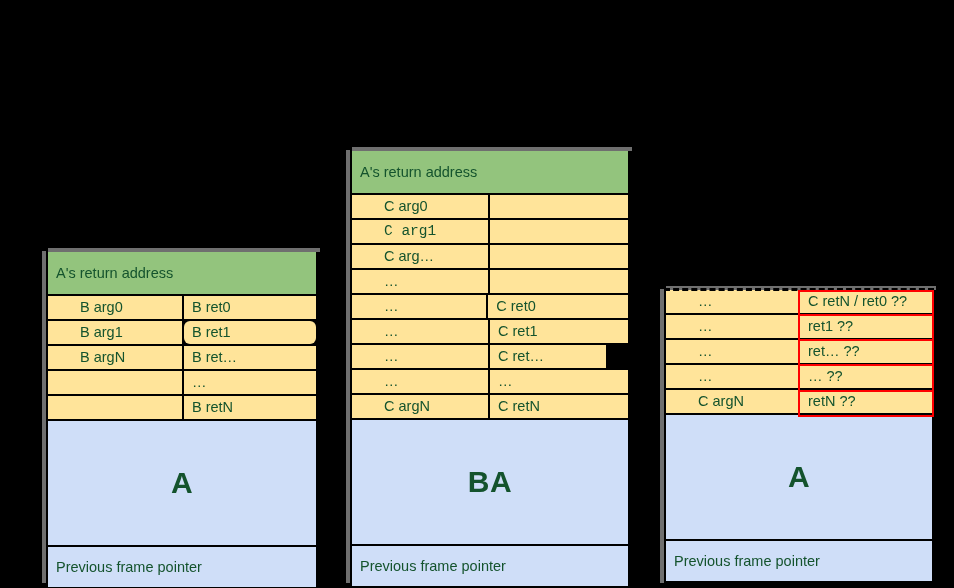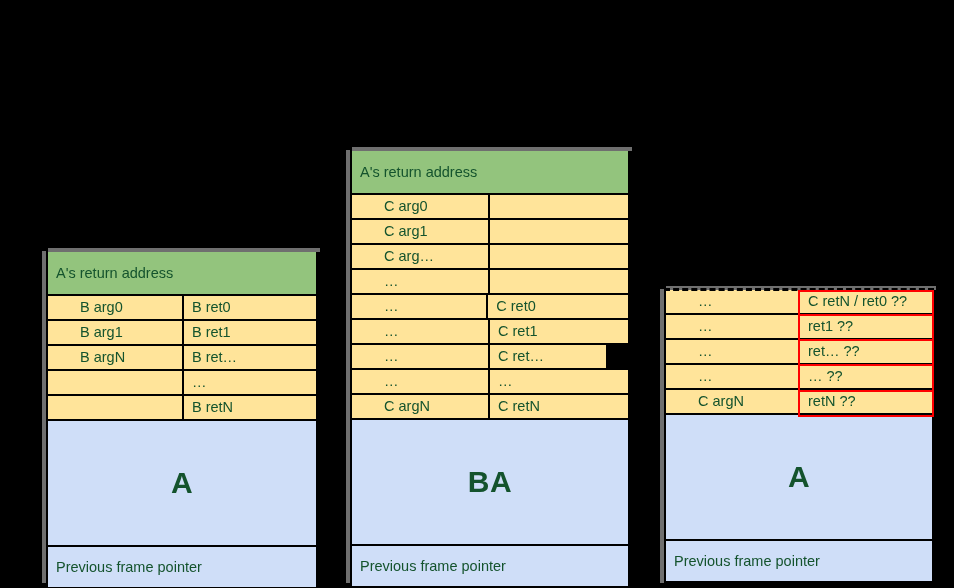--- a/index.html
+++ b/index.html
@@ -111,21 +111,21 @@
   <div class="row green-row">
     <div class="cell full green" style="width:268px;">A's return address</div>
   </div>
 
   <div class="row slot">
     <div class="cell left yellow" style="width:136px;">B arg0</div>
     <div class="cell yellow" style="width:132px;">B ret0</div>
   </div>
   <div class="row slot">
     <div class="cell left yellow" style="width:136px;">B arg1</div>
-    <div class="cell yellow" style="width:132px;">B ret1</div>
+    <div class="cell yellow" style="width:132px;border-radius:6px;">B ret1</div>
   </div>
   <div class="row slot">
     <div class="cell left yellow" style="width:136px;">B argN</div>
     <div class="cell yellow" style="width:132px;">B ret…</div>
   </div>
   <div class="row slot">
     <div class="cell left yellow" style="width:136px;"></div>
     <div class="cell yellow" style="width:132px;">…</div>
   </div>
   <div class="row slot">
@@ -148,21 +148,21 @@
 
   <div class="row green-row">
     <div class="cell full green" style="width:276px;">A's return address</div>
   </div>
 
   <div class="row slot">
     <div class="cell left yellow" style="width:138px;">C arg0</div>
     <div class="cell yellow" style="width:138px;"></div>
   </div>
   <div class="row slot">
-    <div class="cell left yellow" style="width:138px;">C arg1</div>
+    <div class="cell left yellow" style="width:138px;font-family:Liberation Mono, monospace;">C arg1</div>
     <div class="cell yellow" style="width:138px;"></div>
   </div>
   <div class="row slot">
     <div class="cell left yellow" style="width:138px;">C arg…</div>
     <div class="cell yellow" style="width:138px;"></div>
   </div>
   <div class="row slot">
     <div class="cell left yellow" style="width:138px;">…</div>
     <div class="cell yellow" style="width:138px;"></div>
   </div>

